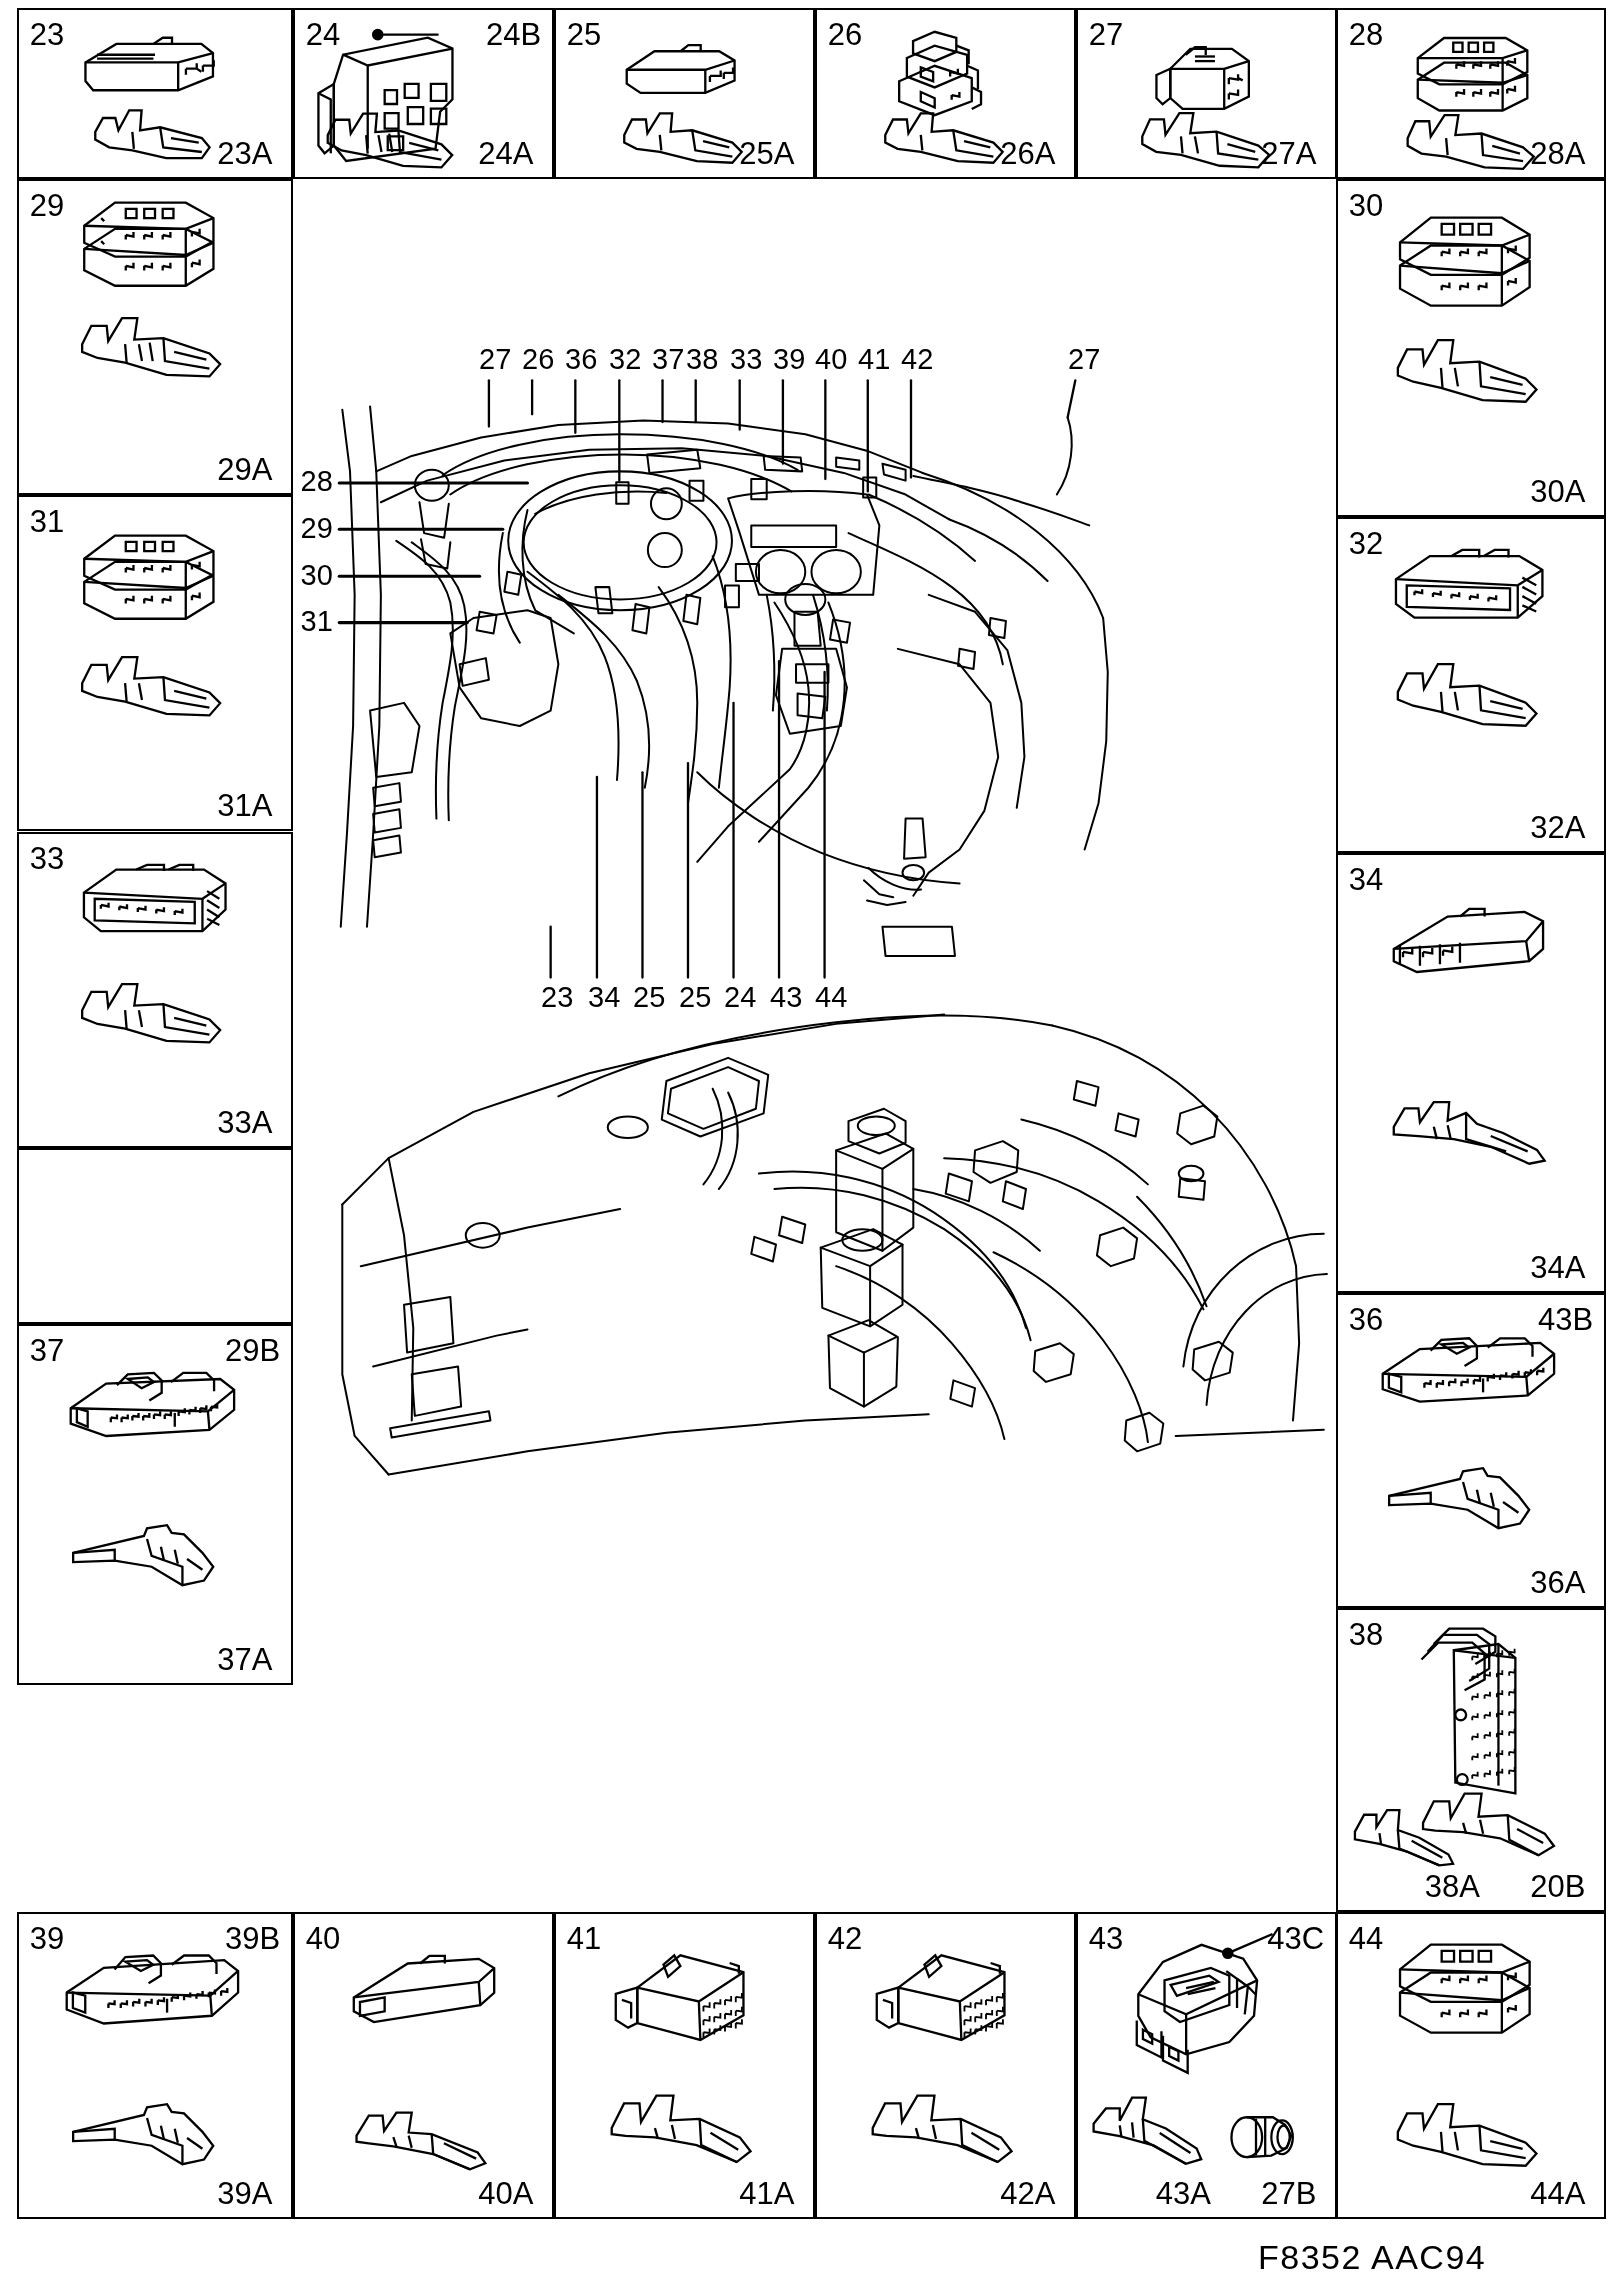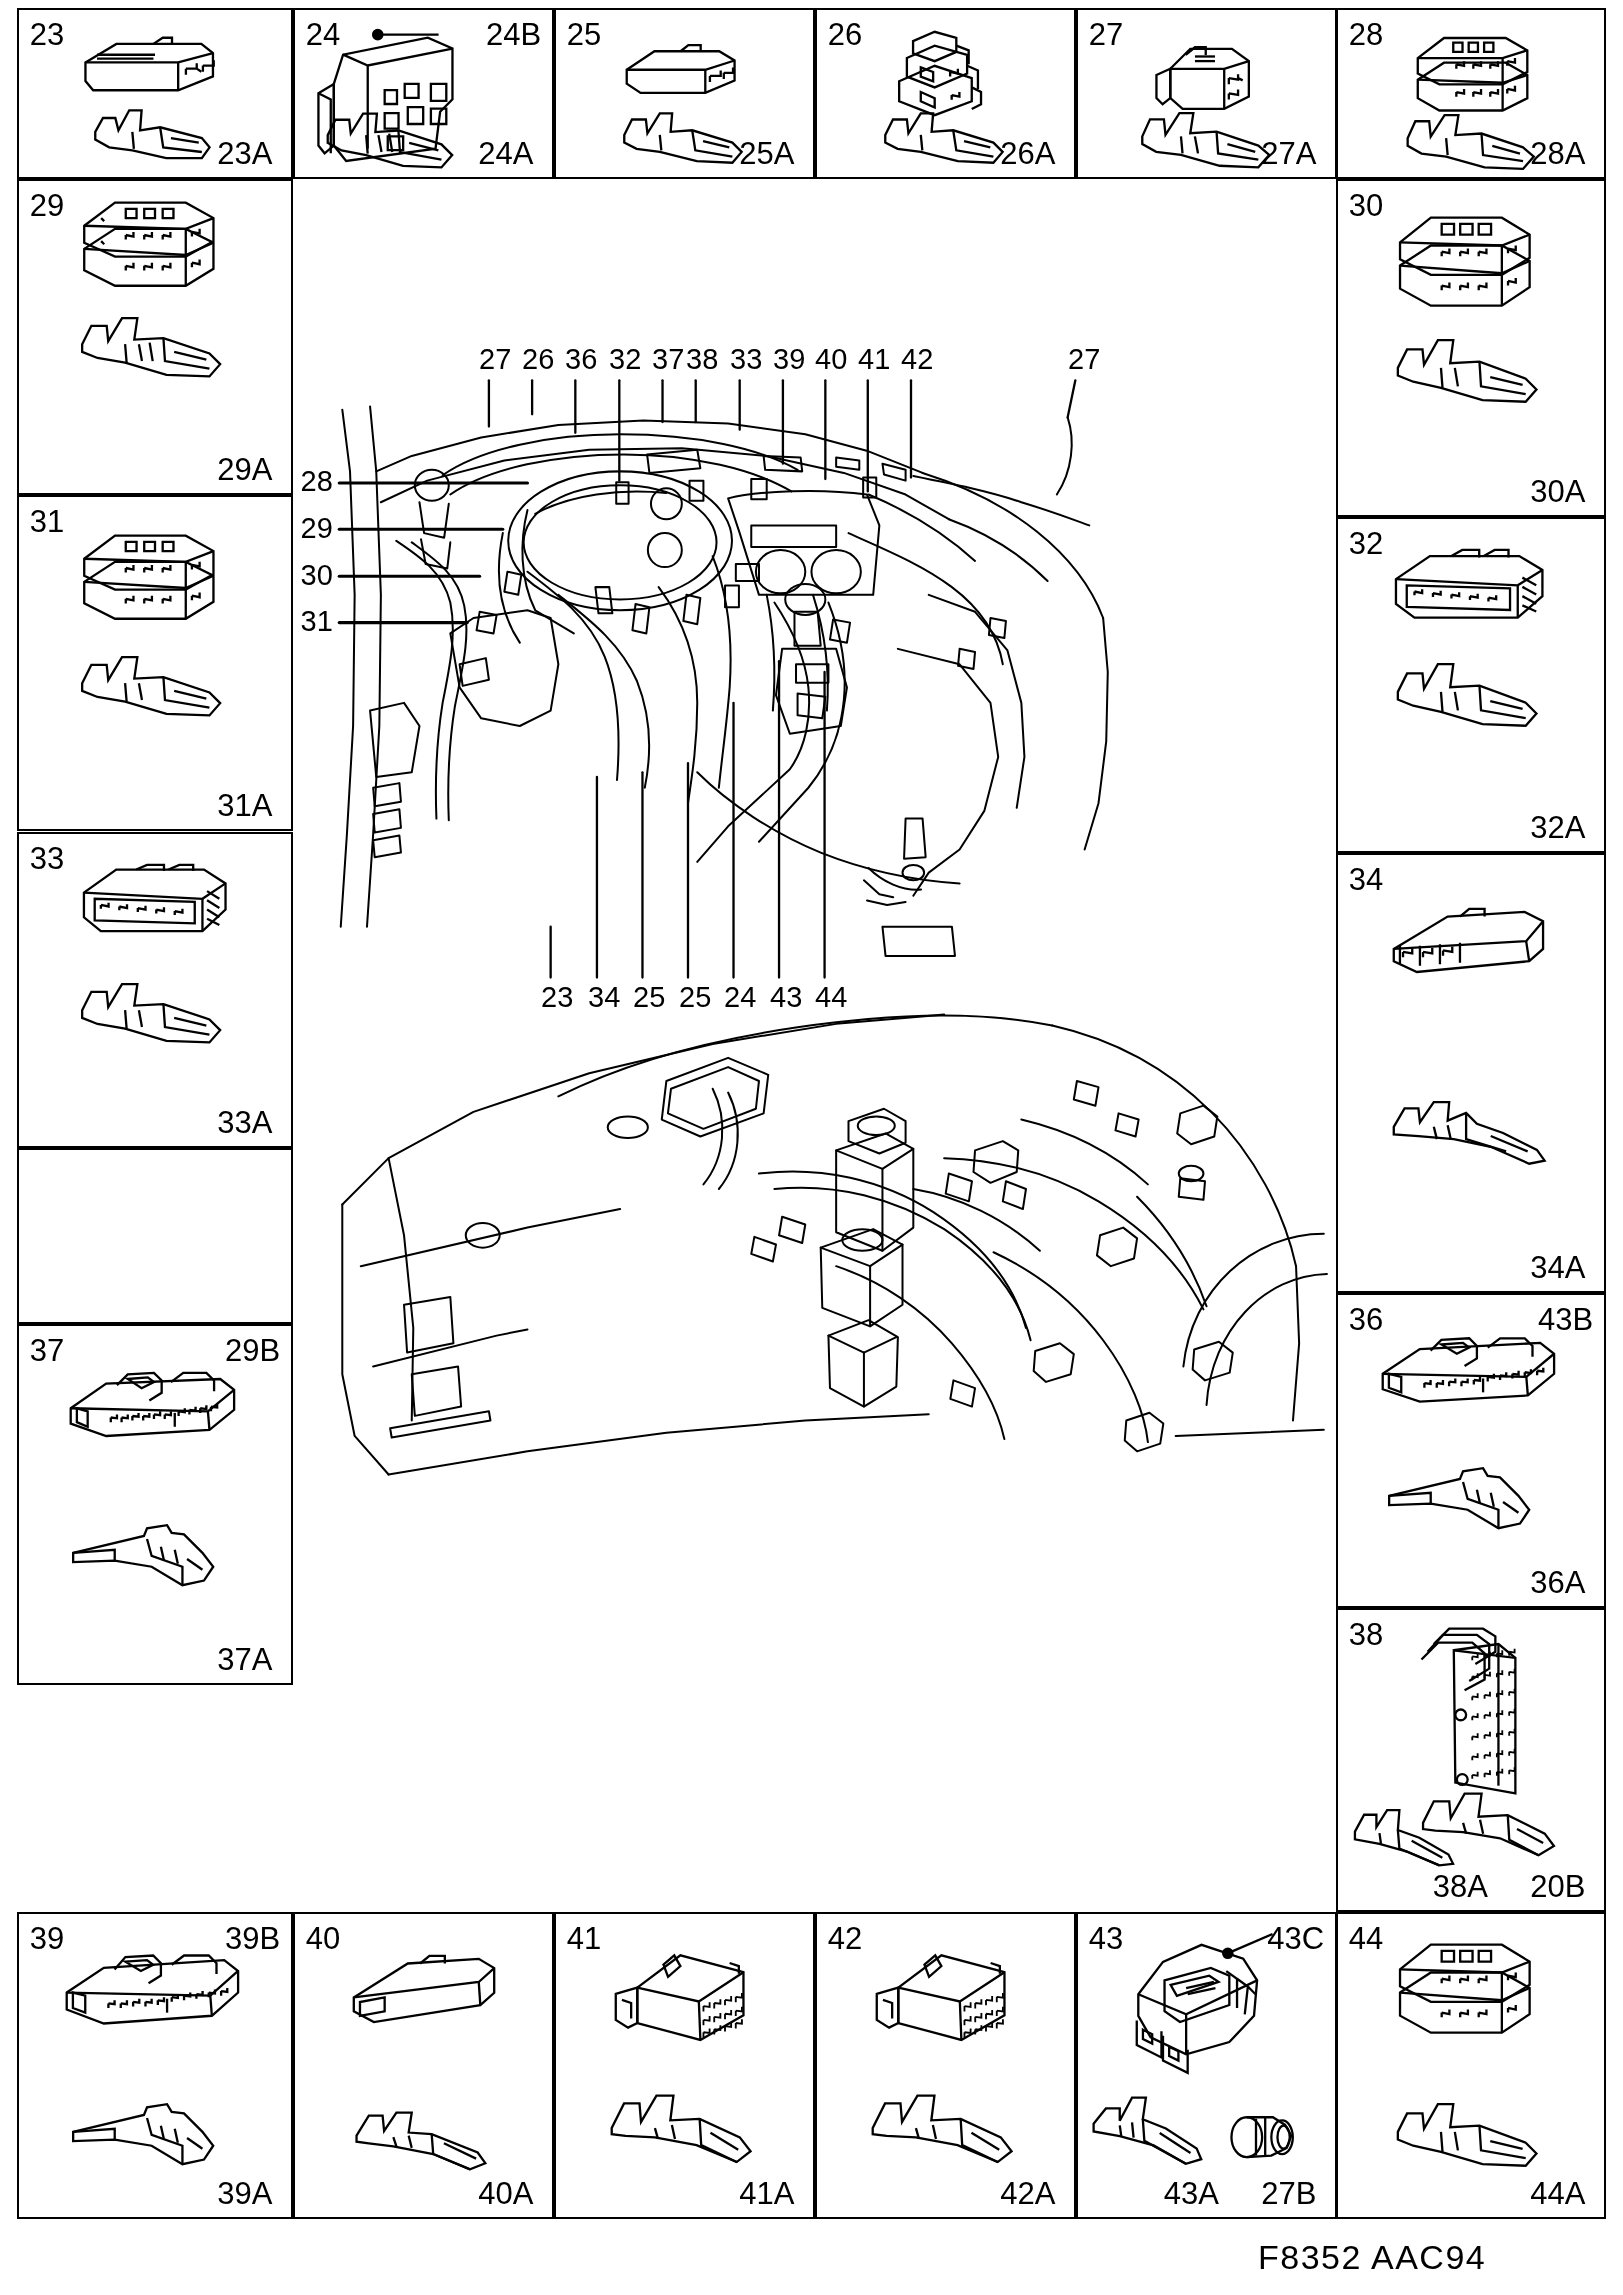--- a/index.html
+++ b/index.html
@@ -27,21 +27,21 @@
     font-size:31px;
     line-height:1;
     font-family:"Liberation Sans", sans-serif;
     letter-spacing:0px;
     color:#000;
     white-space:nowrap;
   }
   .lbl-tl{top:9.3px;left:10.8px;}
   .lbl-tr{top:9.3px;right:10.8px;}
   .lbl-br{bottom:7.7px;right:18.5px;}
-  .lbl-brl{bottom:7.7px;right:116px;}
+  .lbl-brl{bottom:7.7px;right:124px;}
   .art{
     position:absolute;
     left:0;right:0;
     display:block;
   }
   .art svg{display:block;margin:0 auto;}
   .footer{
     position:absolute;
     left:1258px;
     top:2238px;

